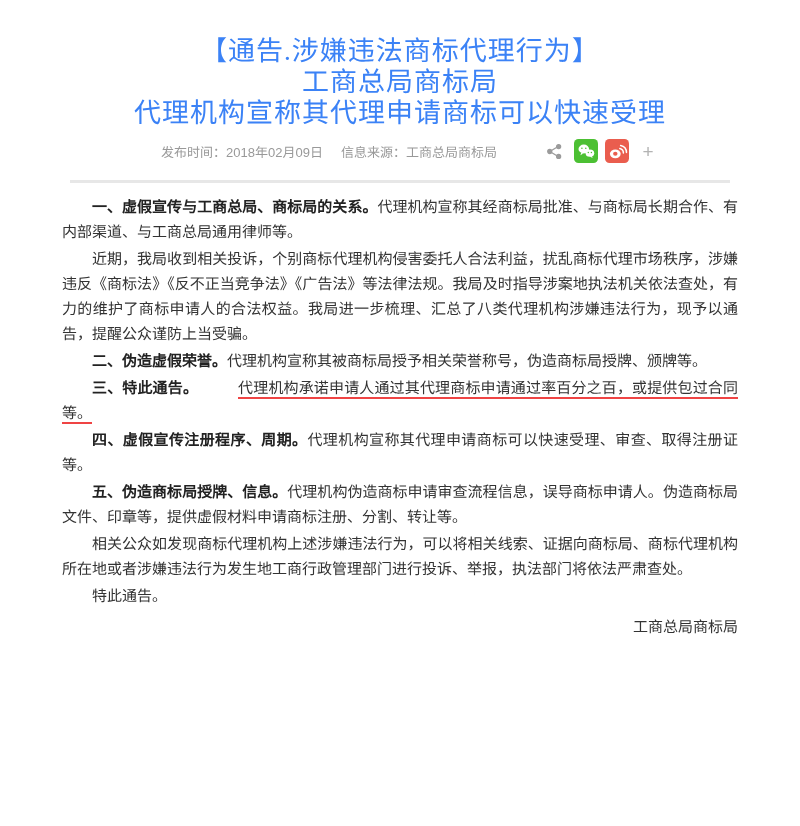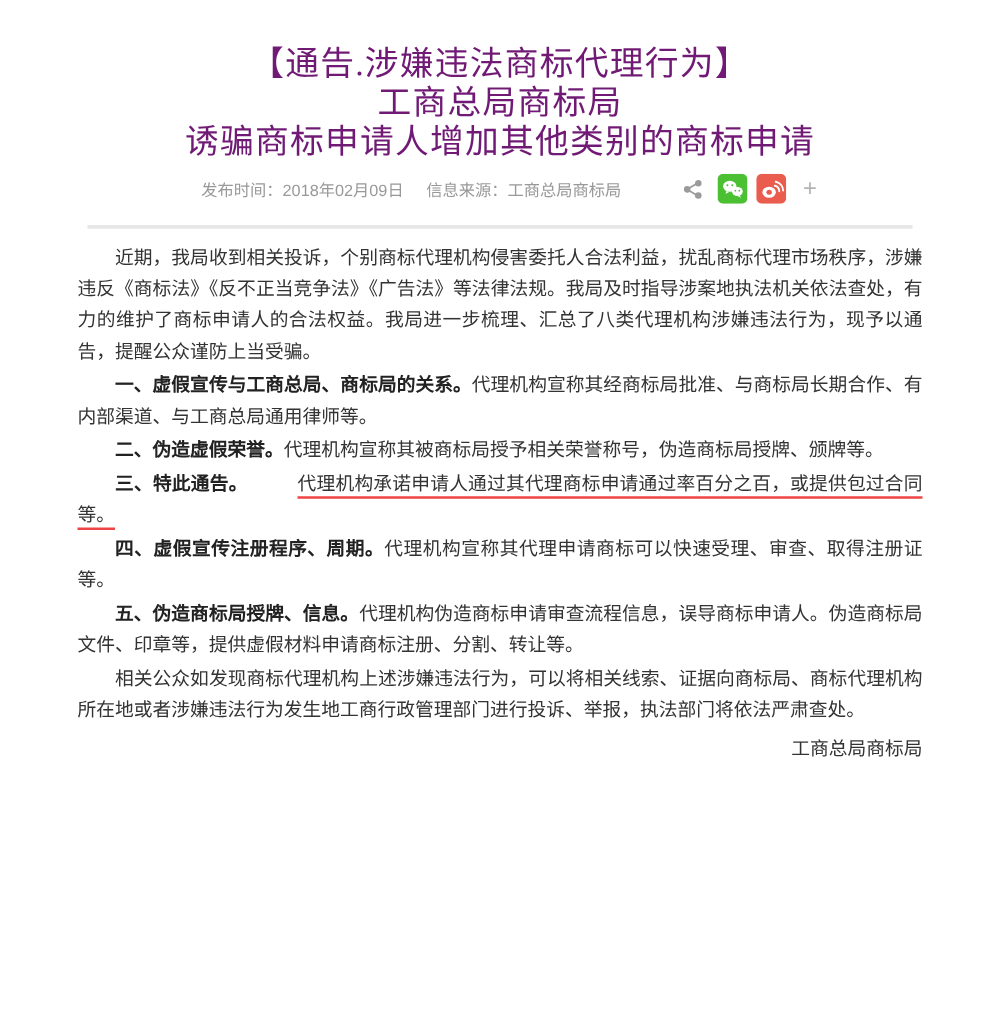--- a/index.html
+++ b/index.html
@@ -12,21 +12,21 @@
     color: #333333;
   }
   .page { padding-top: 36px; }
 
   
   .doc-title {
     text-align: center;
     font-size: 27px;
     line-height: 31px;
     font-weight: 400;
-    color: #701a75;
+    color: #3b82f6;
     letter-spacing: 1px;
   }
   .meta-row {
     margin-top: 9px;
     display: flex;
     align-items: center;
     justify-content: center;
     gap: 18px;
     height: 26px;
     font-family: "Liberation Sans", "DejaVu Sans", sans-serif;
@@ -70,21 +70,21 @@
 </style>
 </head>
 <body>
 
 <div class="page">
 
   <header>
     <h1 class="doc-title">
       <div>【通告.涉嫌违法商标代理行为】</div>
       <div>工商总局商标局</div>
-      <div>诱骗商标申请人增加其他类别的商标申请</div>
+      <div>代理机构宣称其代理申请商标可以快速受理</div>
     </h1>
 
     <div class="meta-row">
       <span class="meta-item"><span>发布时间：</span><span>2018年02月09日</span></span>
       <span class="meta-item"><span>信息来源：</span><span>工商总局商标局</span></span>
 
       <span class="share-group">
         <span class="icon-btn">
           <svg width="19" height="19" viewBox="0 0 24 24">
             <g stroke="#9b9b9b" stroke-width="1.7" fill="#9b9b9b">
@@ -122,37 +122,38 @@
           <span class="plus-glyph">+</span>
         </span>
       </span>
     </div>
 
     <hr class="divider">
   </header>
 
   <article class="article">
 
+    <p><span class="item-head">一、虚假宣传与工商总局、商标局的关系。</span><span>代理机构宣称其经商标局批准、与商标局长期合作、有内部渠道、与工商总局通用律师等。</span></p>
+
     <p>近期，我局收到相关投诉，个别商标代理机构侵害委托人合法利益，扰乱商标代理市场秩序，涉嫌违反《商标法》《反不正当竞争法》《广告法》等法律法规。我局及时指导涉案地执法机关依法查处，有力的维护了商标申请人的合法权益。我局进一步梳理、汇总了八类代理机构涉嫌违法行为，现予以通告，提醒公众谨防上当受骗。</p>
-
-    <p><span class="item-head">一、虚假宣传与工商总局、商标局的关系。</span><span>代理机构宣称其经商标局批准、与商标局长期合作、有内部渠道、与工商总局通用律师等。</span></p>
 
     <p><span class="item-head">二、伪造虚假荣誉。</span><span>代理机构宣称其被商标局授予相关荣誉称号，伪造商标局授牌、颁牌等。</span></p>
 
     <p><span class="item-head">三、特此通告。</span><span class="red-underline">代理机构承诺申请人通过其代理商标申请通过率百分之百，或提供包过合同等。</span></p>
 
     <p><span class="item-head">四、虚假宣传注册程序、周期。</span><span>代理机构宣称其代理申请商标可以快速受理、审查、取得注册证等。</span></p>
 
     <p><span class="item-head">五、伪造商标局授牌、信息。</span><span>代理机构伪造商标申请审查流程信息，误导商标申请人。伪造商标局文件、印章等，提供虚假材料申请商标注册、分割、转让等。</span></p>
 
 
 
 
     <p>相关公众如发现商标代理机构上述涉嫌违法行为，可以将相关线索、证据向商标局、商标代理机构所在地或者涉嫌违法行为发生地工商行政管理部门进行投诉、举报，执法部门将依法严肃查处。</p>
 
+    <p>特此通告。</p>
 
     <div class="signature">
       <p>工商总局商标局</p>
 
     </div>
 
   </article>
 </div>
 
 </body></html>

